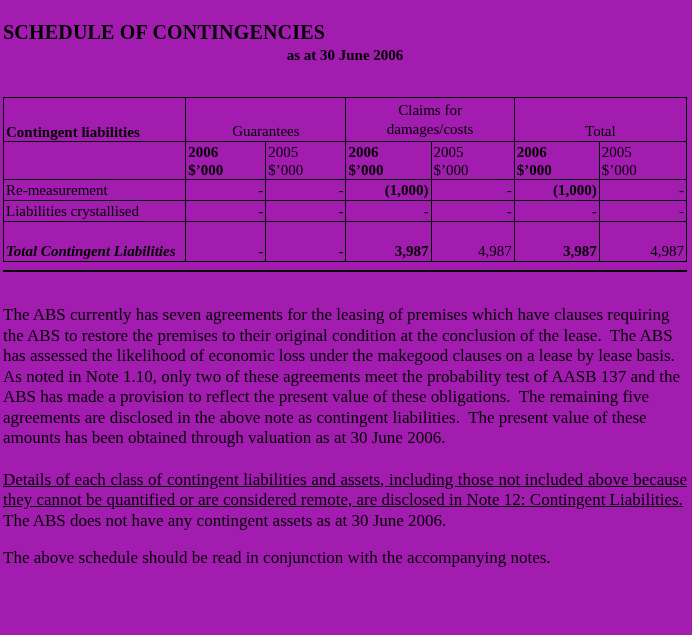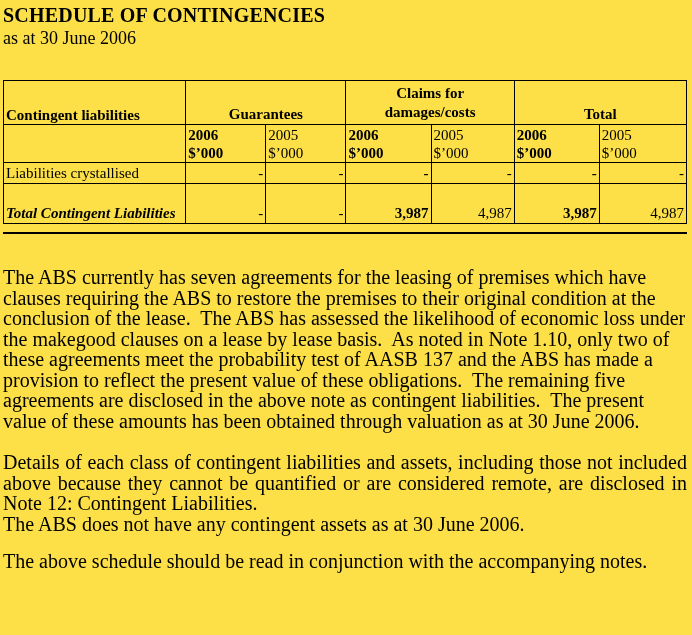--- a/index.html
+++ b/index.html
@@ -4,39 +4,40 @@
 <style>
   html, body {
     margin: 0;
     padding: 0;
     background: #ffffff;
   }
   .page {
     position: relative;
     width: 692px;
     height: 635px;
-    background: #fde047;
+    background: #a21caf;
     color: #000000;
     font-family: "Liberation Serif", "DejaVu Serif", serif;
     box-sizing: border-box;
-    padding: 4px 5px 0 3px;
+    padding: 21px 5px 0 3px;
     overflow: hidden;
   }
   .title {
     font-size: 20px;
     font-weight: bold;
     line-height: 23px;
     letter-spacing: 0.2px;
     margin: 0;
   }
   .subtitle {
-    font-size: 18px;
-    font-weight: normal;
+    font-size: 15px;
+    font-weight: bold;
     line-height: 17px;
     margin: 3px 0 0 0;
+    text-align: center;
   }
   table.contingencies {
     border-collapse: collapse;
     table-layout: fixed;
     width: 684px;
     margin-top: 33px;
     font-size: 15px;
   }
   table.contingencies th,
   table.contingencies td {
@@ -59,21 +60,21 @@
   tr.row-short  { height: 21px; }
 
   th.row-header {
     text-align: left;
     font-weight: bold;
     padding-left: 2px;
     line-height: 18px;
   }
   th.group {
     text-align: center;
-    font-weight: bold;
+    font-weight: normal;
     line-height: 19px;
     white-space: pre-line;
     vertical-align: bottom;
     padding-bottom: 1px;
   }
   th.group.claims { vertical-align: middle; }
   th.year-col {
     text-align: left;
     font-weight: normal;
     line-height: 18px;
@@ -99,33 +100,34 @@
   }
   td.num.bold-col { font-weight: bold; }
 
   .rule {
     width: 684px;
     border: none;
     border-top: 2px solid #000000;
     margin: 8px 0 0 0;
   }
   .body-text p {
-    font-size: 20px;
+    font-size: 17px;
     line-height: 20.5px;
     margin: 0;
     width: 684px;
   }
   p.para-1 {
     margin-top: 33px;
     white-space: pre-wrap;
     text-align: left;
   }
   p.para-2 {
     margin-top: 21px;
     text-align: justify;
+    text-decoration: underline;
   }
   p.para-3 { margin-top: 0; }
   p.para-4 { margin-top: 17px; }
 </style>
 </head>
 <body>
 
 <div class="page">
 
   <h1 class="title">SCHEDULE OF CONTINGENCIES</h1>
@@ -171,20 +173,29 @@
           <div>2006</div>
           <div>$’000</div>
         </th>
         <th class="year-col">
           <div>2005</div>
           <div>$’000</div>
         </th>
       </tr>
 
       <tr class="row-short">
+        <td class="label-cell">Re-measurement</td>
+        <td class="num">-</td>
+        <td class="num">-</td>
+        <td class="num bold-col">(1,000)</td>
+        <td class="num">-</td>
+        <td class="num bold-col">(1,000)</td>
+        <td class="num">-</td>
+      </tr>
+      <tr class="row-short">
         <td class="label-cell">Liabilities crystallised</td>
         <td class="num">-</td>
         <td class="num">-</td>
         <td class="num bold-col">-</td>
         <td class="num">-</td>
         <td class="num bold-col">-</td>
         <td class="num">-</td>
       </tr>
       <tr class="row-tall">
         <td class="label-cell total-label">Total Contingent Liabilities</td>

